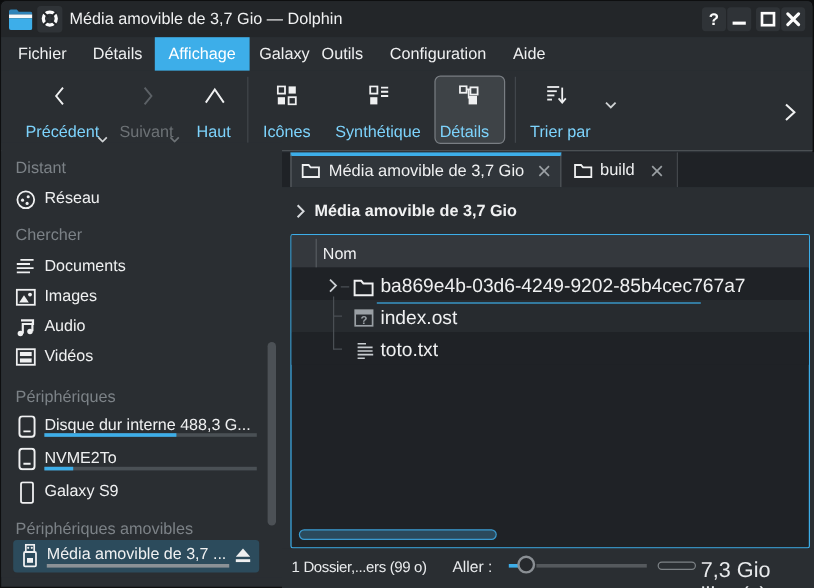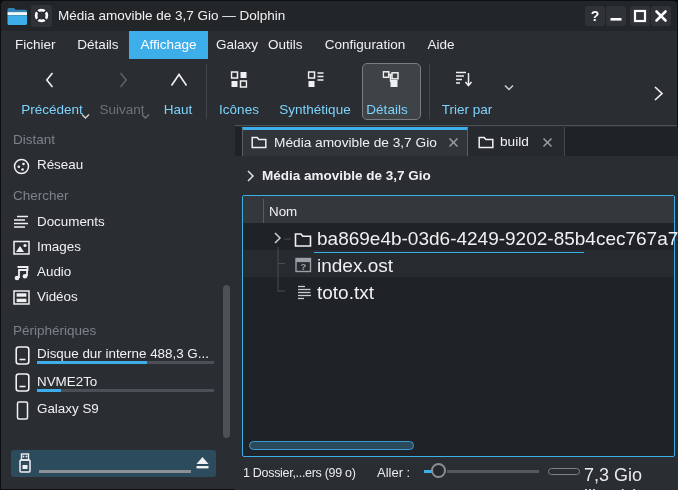--- a/index.html
+++ b/index.html
@@ -33,21 +33,21 @@
 #tabstrip{position:absolute;left:0;top:0;width:444px;height:29px;background:#1f2226;}
 #tab1{position:absolute;left:7px;top:0;width:226px;height:29px;background:#30353a;border-top:3px solid #3daee9;border-left:1px solid #5a5f63;border-right:1px solid #5a5f63;box-sizing:border-box;}
 #tab2{position:absolute;left:233px;top:0;width:97px;height:29px;background:#26292d;border-right:1px solid #43474b;box-sizing:border-box;}
 .tabtext{position:absolute;top:0;height:26px;line-height:26px;color:#eff0f1;font-size:13.7px;white-space:nowrap;}
 #crumb{position:absolute;left:0;top:29px;width:444px;height:39px;background:#2a2e32;}
 #crumbtext{position:absolute;left:27px;top:0;height:39px;line-height:39px;color:#f0f1f2;font-size:13.5px;font-weight:bold;}
 #view{position:absolute;left:7px;top:68px;width:433px;height:262px;background:#1f2226;border:1px solid #3daee9;border-radius:2px;box-sizing:border-box;}
 #vhead{position:absolute;left:0;top:0;width:431px;height:27px;background:#34383d;}
 #vheadsep{position:absolute;left:20px;top:3px;width:1px;height:24px;background:#565b60;}
 .row{position:absolute;left:0;width:431px;height:27px;}
-.rowtext{position:absolute;left:74px;margin-top:2px;height:27px;line-height:27px;color:#eff0f1;font-size:19px;white-space:nowrap;}
+.rowtext{position:absolute;left:74px;margin-top:2px;height:27px;line-height:27px;color:#eff0f1;font-size:16px;white-space:nowrap;}
 #hscroll{position:absolute;left:6px;top:245px;width:165px;height:9px;background:#2b4a5c;border:1px solid #3a9bd0;border-radius:5px;box-sizing:border-box;}
 
 #status{position:absolute;left:234px;top:456px;width:444px;height:32px;background:#2a2e32;color:#e8eaec;font-size:12.5px;}
 </style></head>
 <body>
 <div id="win">
 
   <div id="titlebar">
     <svg class="abs" style="left:6px;top:5px" width="20" height="20" viewBox="0 0 20 20">
       <path d="M0.5,3.5 q0,-1.6 1.6,-1.6 h4.9 l1.6,1.9 h9.8 q1.6,0 1.6,1.6 v0.8 h-19.5 z" fill="#2f83b8"></path>
@@ -208,28 +208,30 @@
       <rect x="1.2" y="1" width="12.6" height="17" rx="2.5" fill="none" stroke="#eff0f1" stroke-width="1.6"></rect>
       <line x1="4.5" y1="13.5" x2="10.5" y2="13.5" stroke="#eff0f1" stroke-width="1.6"></line>
     </svg>
     <div class="sitem" style="left:36px;top:255px">NVME2To</div>
     <div class="pbar" style="left:36px;top:270px;width:177px"></div>
     <div class="pfill" style="left:36px;top:270px;width:24px"></div>
     <svg class="sicon" style="left:15px;top:282px" width="13" height="19" viewBox="0 0 13 19">
       <rect x="1.5" y="1" width="10" height="17" rx="1.5" fill="none" stroke="#eff0f1" stroke-width="1.5"></rect>
     </svg>
     <div class="sitem" style="left:36px;top:282px">Galaxy S9</div>
+    <div class="shead" style="top:314px">Périphériques amovibles</div>
     <div id="selrow"></div>
     <svg class="sicon" style="left:17px;top:334px" width="14" height="21" viewBox="0 0 14 21">
       <rect x="3.5" y="1" width="7" height="6" fill="none" stroke="#eff0f1" stroke-width="1.4"></rect>
       <circle cx="5.5" cy="3.5" r="0.9" fill="#eff0f1"></circle>
         <circle cx="8.5" cy="3.5" r="0.9" fill="#eff0f1"></circle>
       <rect x="2" y="7" width="10" height="12" rx="1" fill="none" stroke="#eff0f1" stroke-width="1.5"></rect>
       <rect x="4.5" y="12" width="5" height="4" fill="#eff0f1"></rect>
     </svg>
+    <div class="sitem" style="left:38px;top:335px">Média amovible de 3,7 ...</div>
     <div class="pbar" style="left:38px;top:351px;width:152px;background:#8b9196"></div>
     <svg class="abs" style="left:194px;top:337px" width="15" height="14" viewBox="0 0 15 14">
       <path d="M7.5,1 L13.5,8 H1.5 Z" fill="#eff0f1"></path>
       <rect x="1.5" y="10" width="12" height="2.4" fill="#eff0f1"></rect>
     </svg>
     <div id="sscroll"></div>
   </div>
 
   <div id="main">
     <div id="tabstrip">

